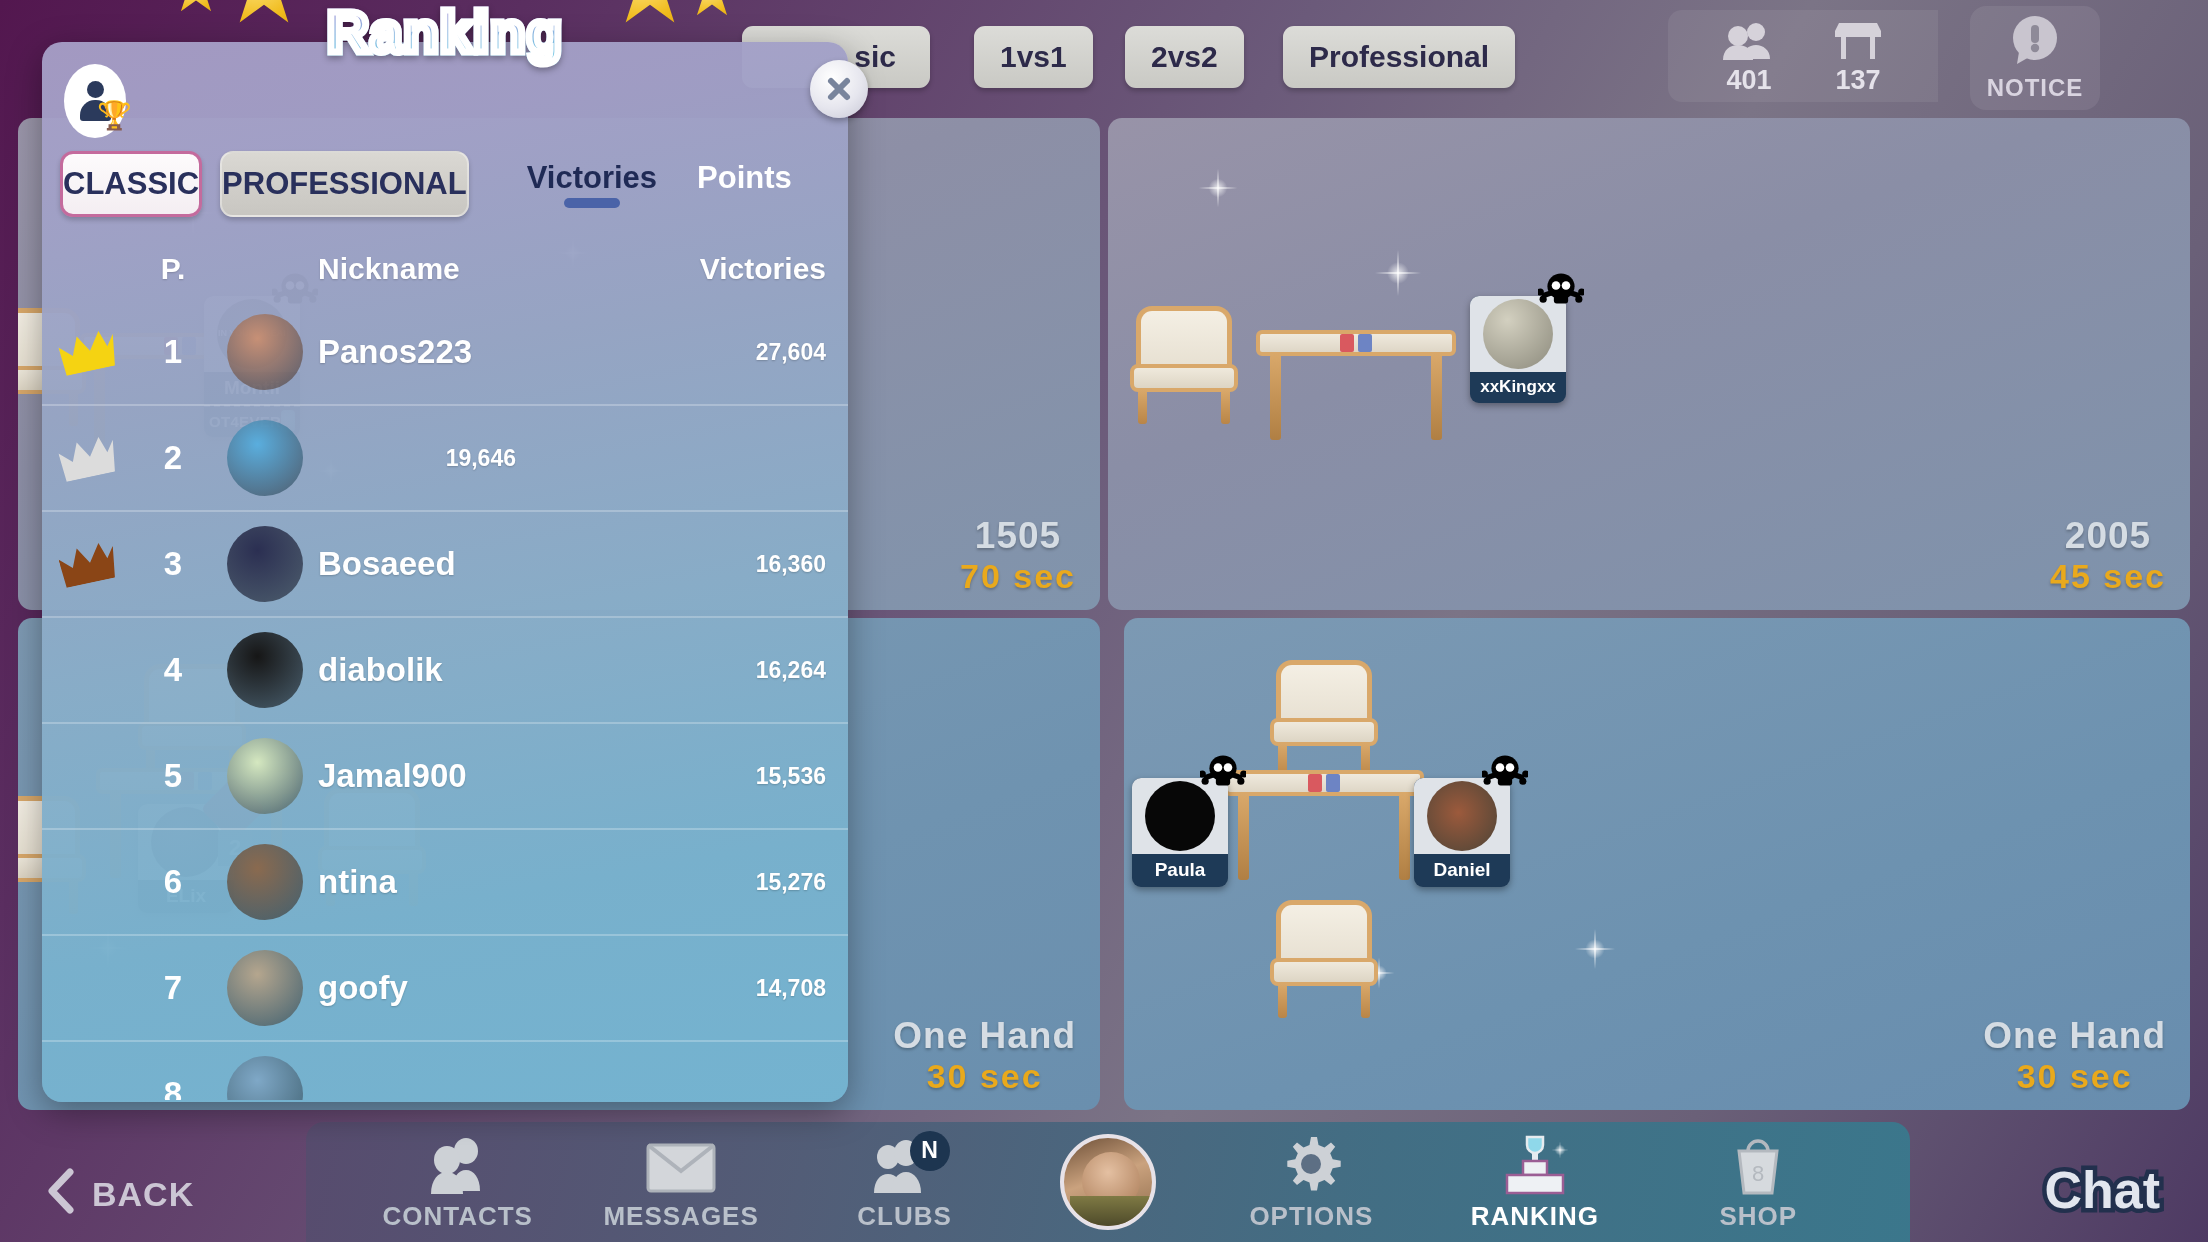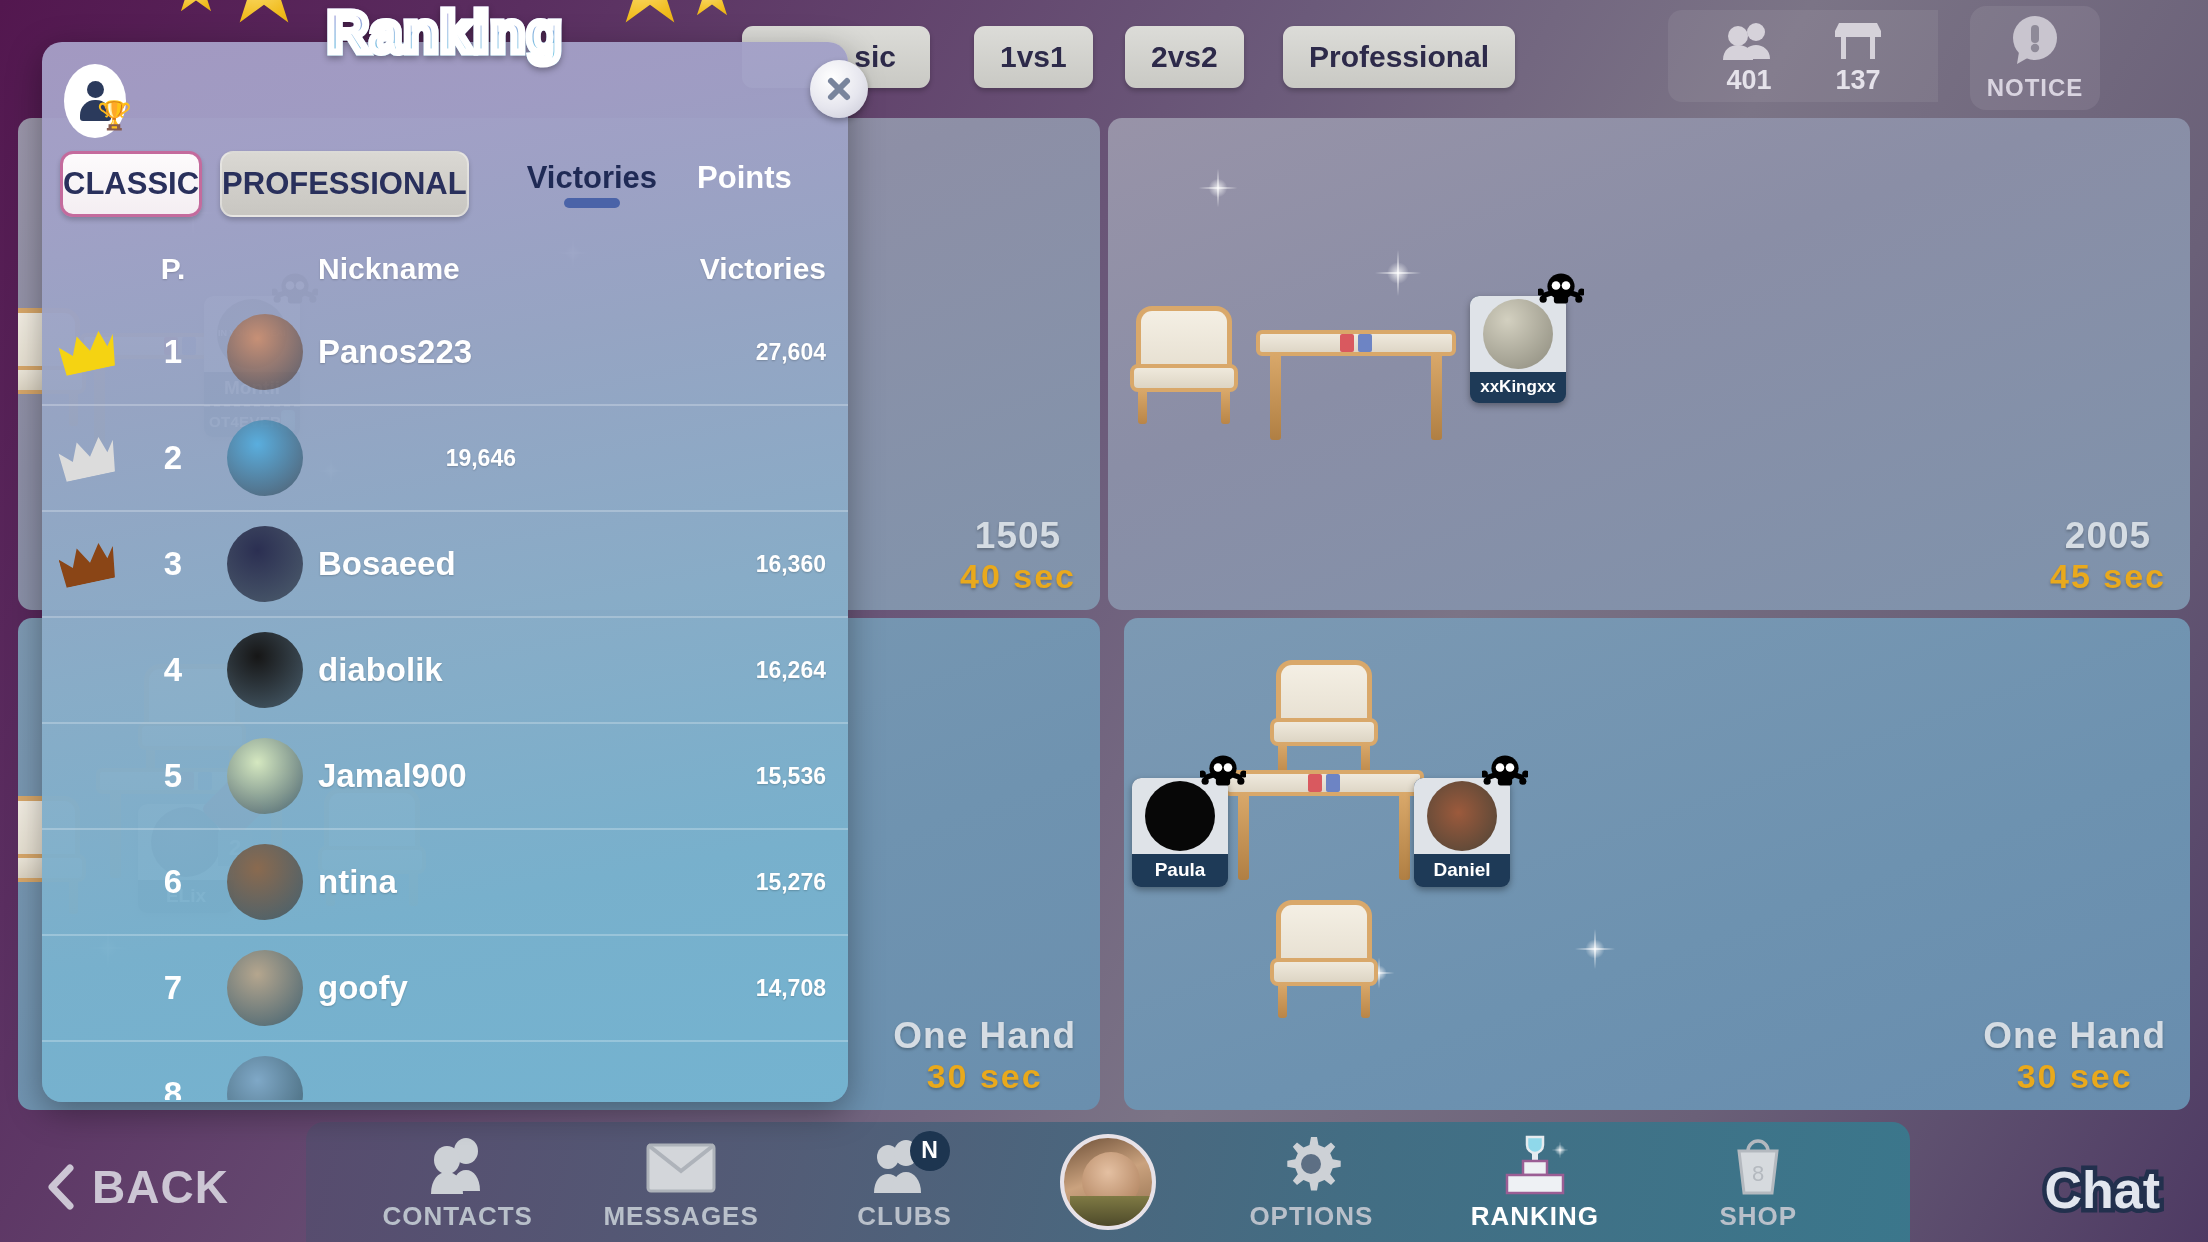--- a/index.html
+++ b/index.html
@@ -379,22 +379,22 @@
     display:flex;align-items:center;justify-content:center;
   }
   .myav {
     width: 96px; height: 96px; border-radius: 50%;
     border: 4px solid #e7e2e8;
     background: linear-gradient(160deg,#6e5038,#caa27e 45%,#8d6a4a);
     position: relative; overflow:hidden; cursor:pointer;
   }
   .backbtn {
     position: absolute; left: 46px; bottom: 28px;
-    display: flex; align-items: center; gap: 18px;
-    color: #ccc6d4; font-size: 46px; font-weight: bold; letter-spacing: 1px;
+    display: flex; align-items: flex-end; gap: 18px;
+    color: #ccc6d4; font-size: 34px; font-weight: bold; letter-spacing: 1px;
     cursor: pointer;
   }
   .chatbtn {
     position: absolute; right: 48px; bottom: 22px;
     font-size: 52px; font-weight: bold;
     color: #e2e6ee;
     -webkit-text-stroke: 9px #22304d;
     paint-order: stroke fill;
     cursor: pointer;
   }
@@ -448,21 +448,21 @@
         </div>
         <div class="nm">Montii</div>
         <div class="club">
           <span>OT4EVER</span>
           <div class="badge"></div>
         </div>
       </div>
 
       <div class="tmeta">
         <div class="mode">1505</div>
-        <div class="secs">40 sec</div>
+        <div class="secs">70 sec</div>
       </div>
     </div>
 
     <div class="table-card tc-b">
       <div class="sparkle" style="left:80px;top:40px;width:60px;height:60px;"></div>
       <div class="sparkle" style="left:255px;top:120px;width:70px;height:70px;"></div>
 
       <div class="chair" style="left:22px;top:188px;">
         <div class="back"></div>
           <div class="seat"></div>

